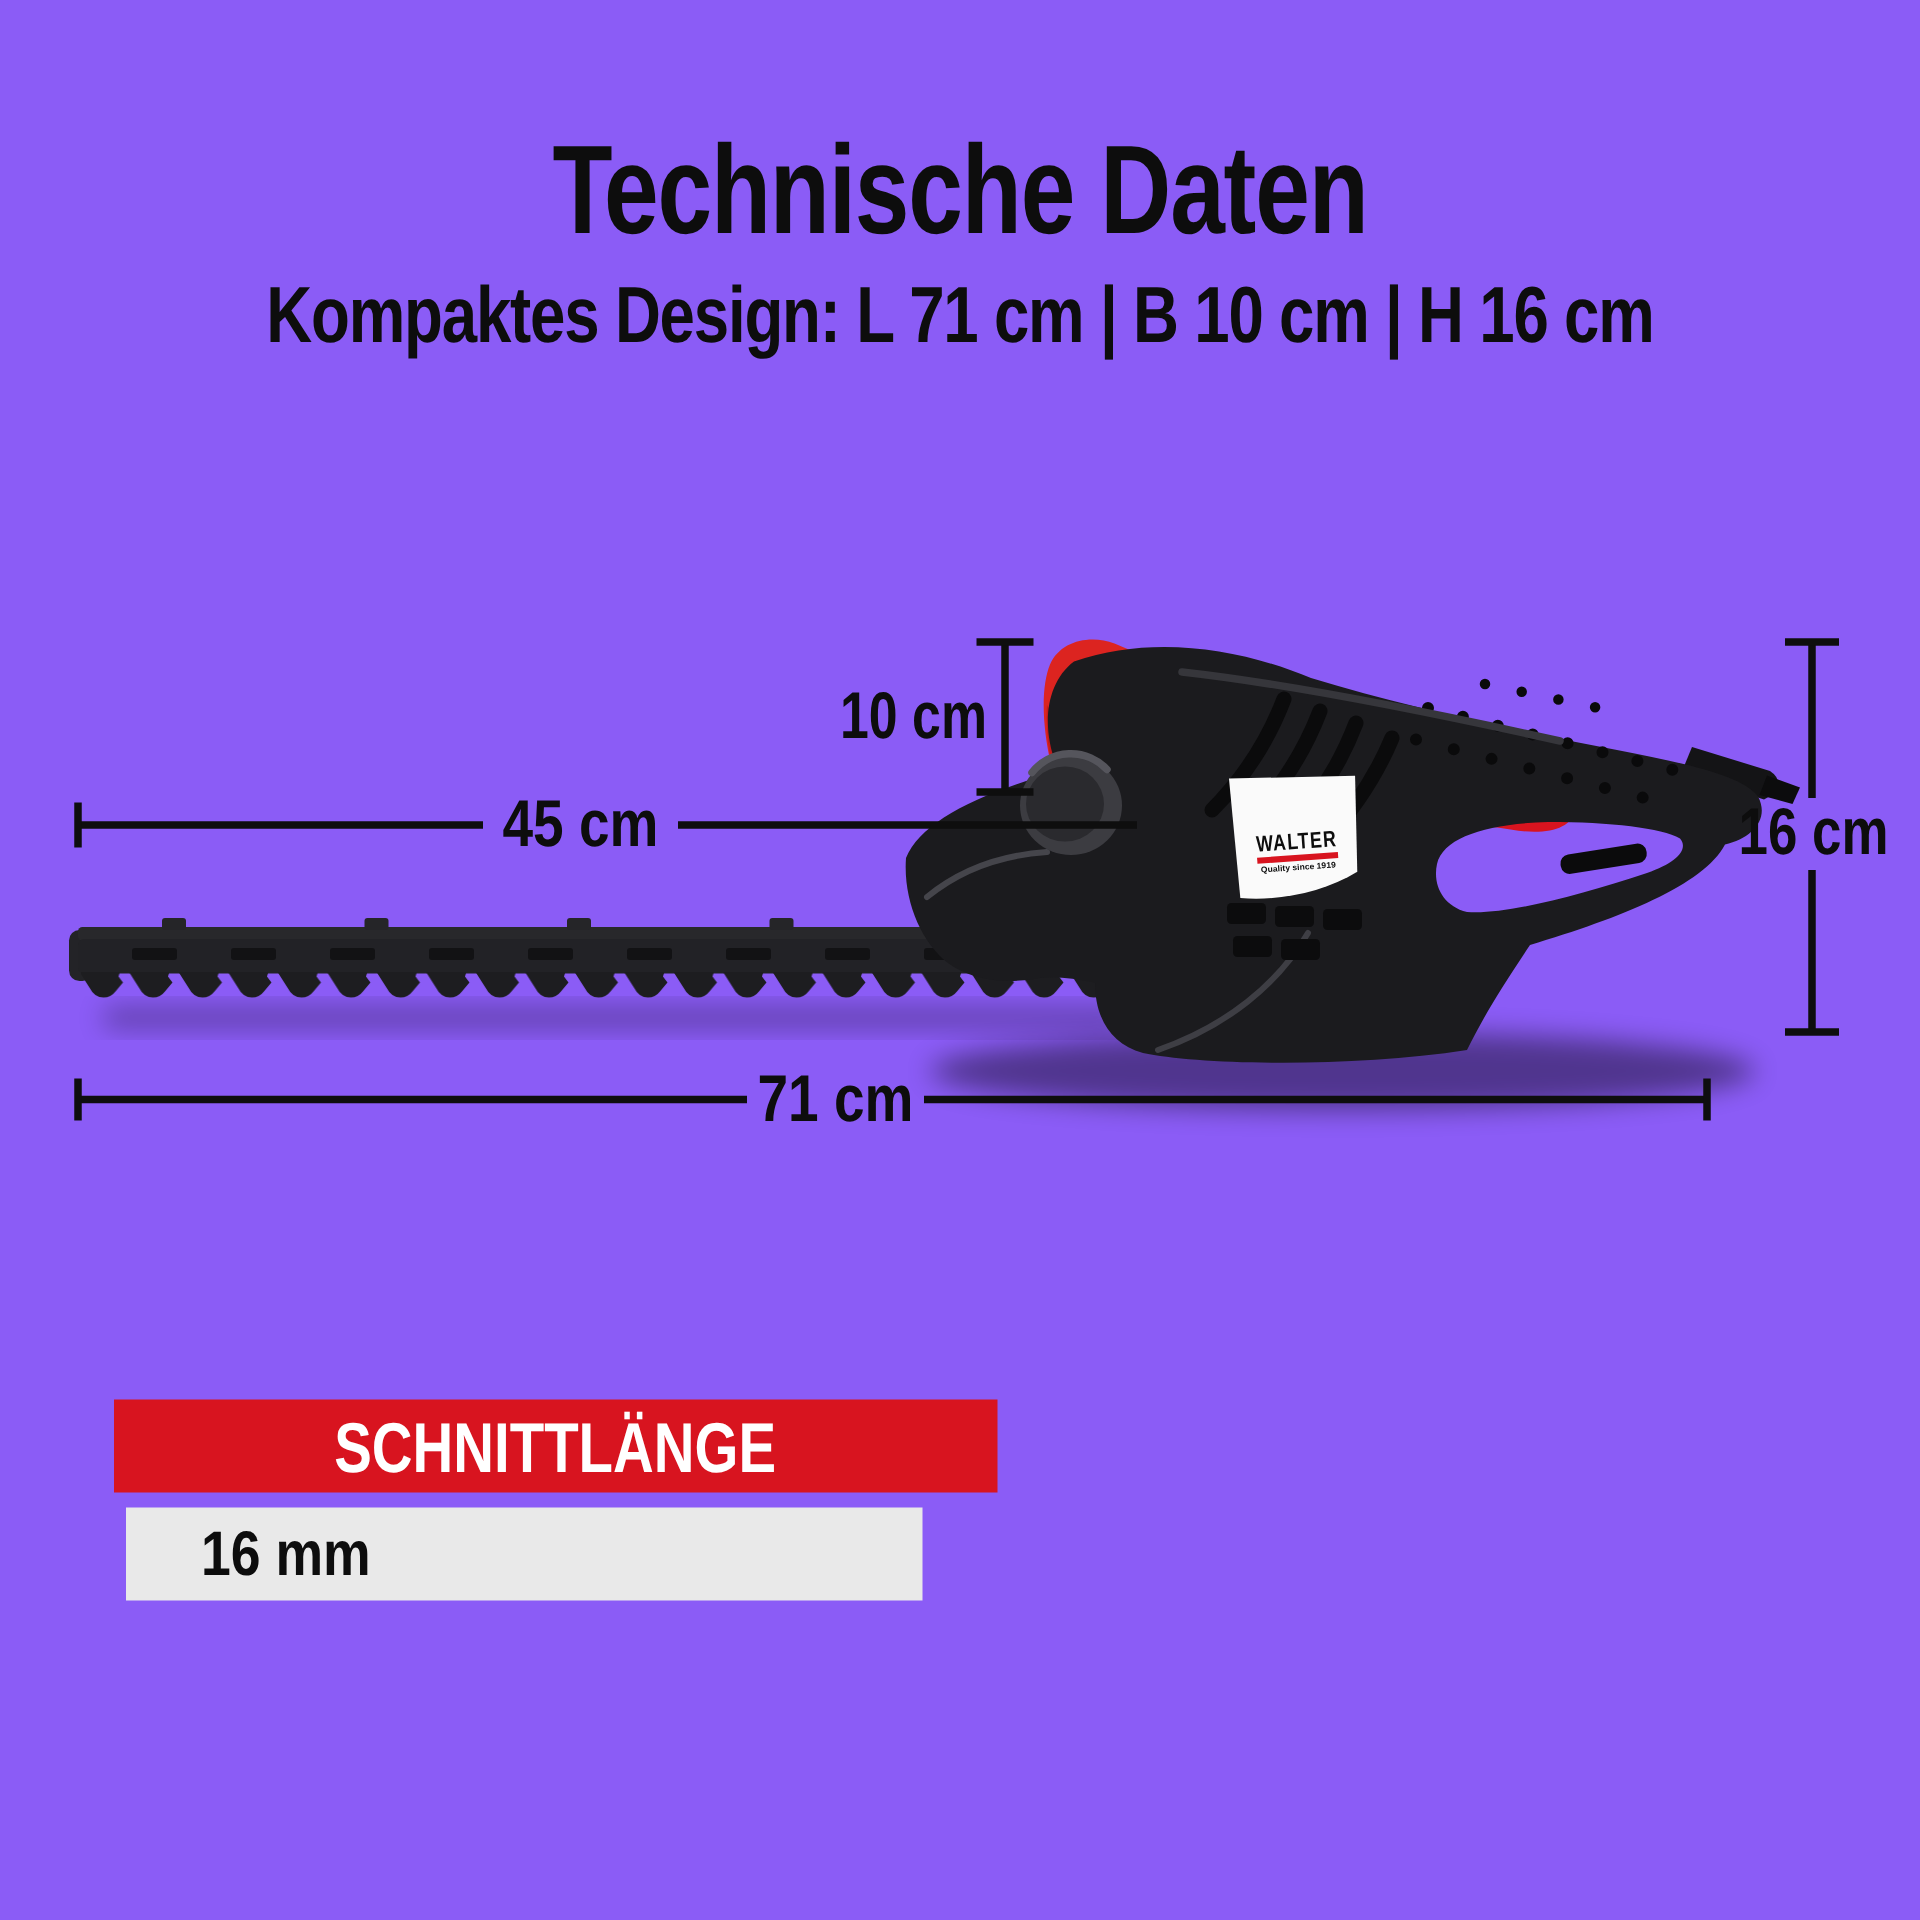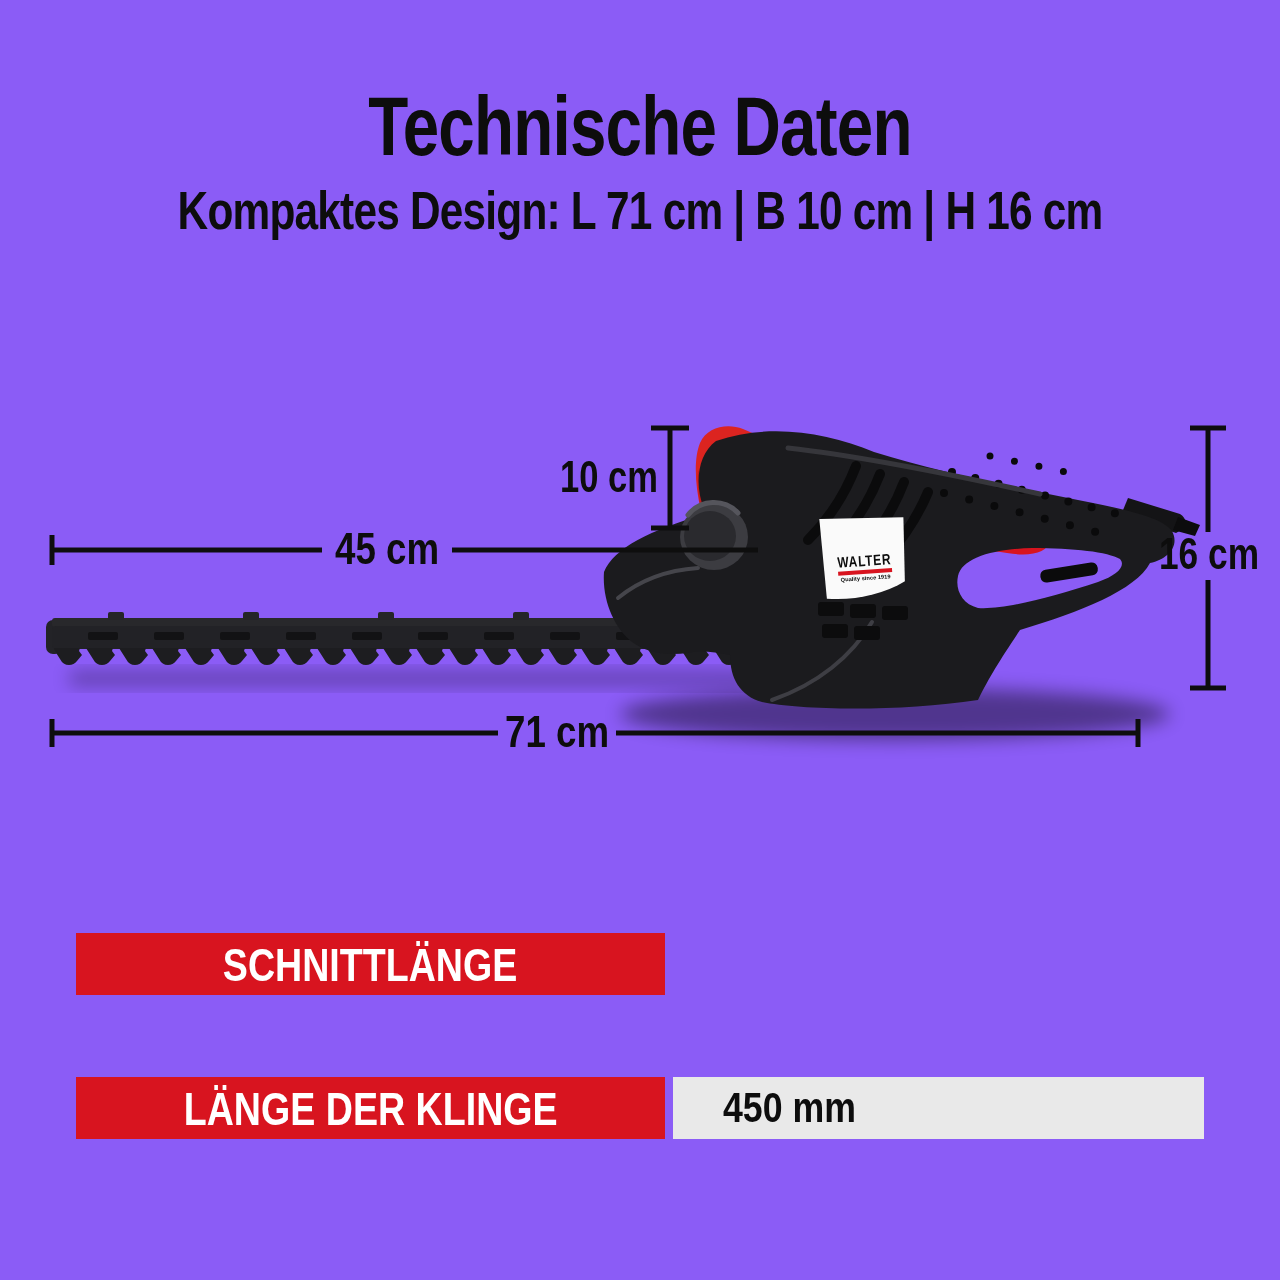--- a/index.html
+++ b/index.html
@@ -182,25 +182,19 @@
 
   <div class="spec-table">
     <div class="spec-row">
       <div class="cell cell-label">
         <span>SCHNITTLÄNGE</span>
       </div>
       <div class="cell-gap"></div>
     </div>
     <div class="spec-row">
       <div class="cell-gap"></div>
-    </div>
-    <div class="spec-row">
-      <div class="cell cell-label">
-        <span>LÄNGE DER KLINGE</span>
-      </div>
-      <div class="cell-gap"></div>
       <div class="cell cell-value">
-        <span>450 mm</span>
+        <span>16 mm</span>
       </div>
     </div>
   </div>
 
 </div>
 
 </body></html>

